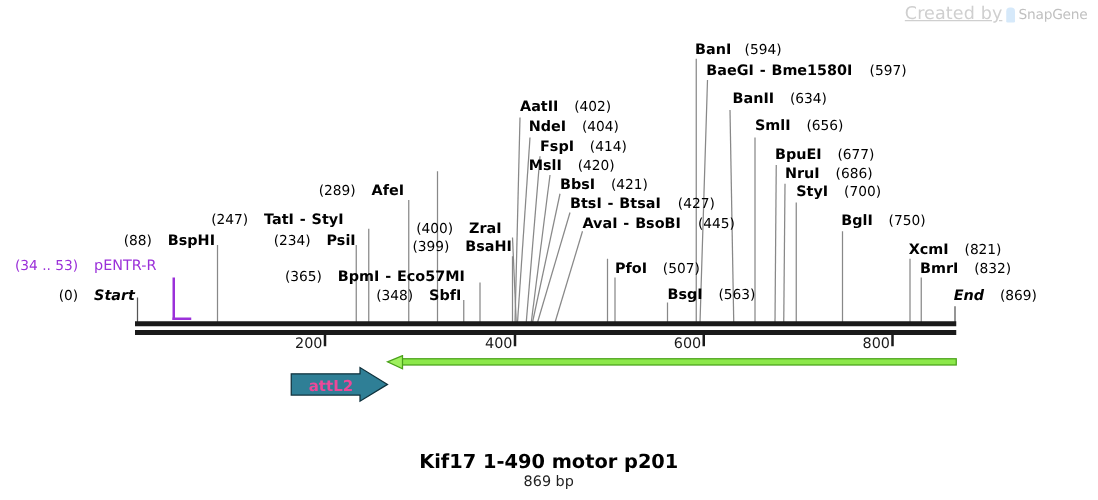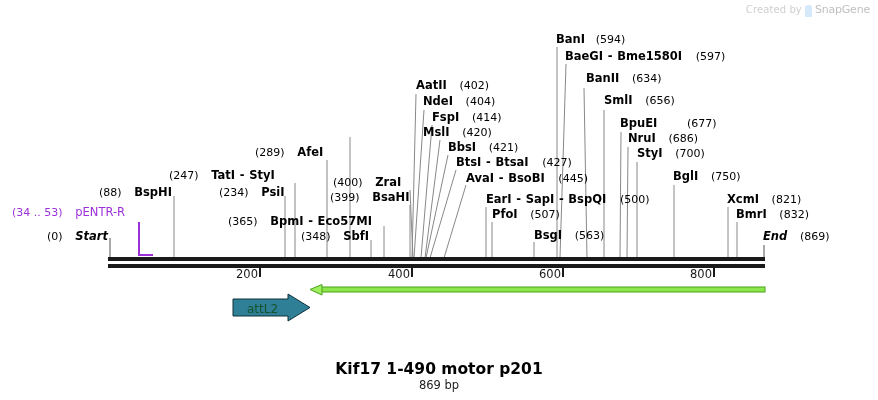--- a/index.html
+++ b/index.html
@@ -8,21 +8,21 @@
     font-family:"DejaVu Sans","Liberation Sans",sans-serif;
     -webkit-font-smoothing:antialiased;
   }
   #map{position:absolute;left:0;top:0;width:878px;height:400px;}
 
   
   .watermark{
     position:absolute;right:8px;top:3px;display:flex;align-items:center;gap:3px;
     font-size:9px;color:#c8c8c8;font-family:"DejaVu Sans","Liberation Sans",sans-serif;
   }
-  .watermark .wm-made{font-size:10px;color:#cfcfcf;letter-spacing:.1px;}
+  .watermark .wm-made{font-size:14px;color:#cfcfcf;letter-spacing:.1px;text-decoration:underline;}
   .watermark .wm-brand{font-size:11px;color:#c0c0c0;letter-spacing:-.2px;}
   .wm-logo{
     width:7px;height:12px;background:#d6e9fa;
     border-radius:3px 3px 1px 1px;display:inline-block;position:relative;top:1px;
   }
 
   
   .lbl{
     position:absolute;white-space:nowrap;font-size:11.5px;color:#000;
     font-family:"DejaVu Sans","Liberation Sans",sans-serif;line-height:12px;
@@ -31,21 +31,21 @@
   .lbl .nm{font-weight:bold;}
   .lbl .dash{font-weight:bold;padding:0 1px;}
   .lbl.term .nm{font-style:italic;font-weight:bold;}
   .lbl.feat{color:#9b30d9;}
   .lbl.feat .pos{color:#9b30d9;}
   .ticklabel{
     position:absolute;font-size:11.5px;color:#1a1a1a;
     font-family:"DejaVu Sans","Liberation Sans",sans-serif;
   }
   .att-label{
-    position:absolute;font-size:12px;color:#14532d;font-weight:400;
+    position:absolute;font-size:12px;color:#ec4899;font-weight:700;
     font-family:"DejaVu Sans","Liberation Sans",sans-serif;
     text-align:right;
   }
 
   
   .title{
     position:absolute;width:878px;text-align:center;font-weight:bold;
     font-size:15.5px;color:#000;font-family:"DejaVu Sans","Liberation Sans",sans-serif;
   }
   .subtitle{
@@ -168,21 +168,21 @@
     <span class="pos" style="margin-left:9px">(656)</span>
   </div>
 
   <div class="lbl" style="left:432px;top:111px;">
     <span class="nm">FspI</span>
     <span class="pos" style="margin-left:9px">(414)</span>
   </div>
 
   <div class="lbl" style="left:620px;top:117px;">
     <span class="nm">BpuEI</span>
-    <span class="pos" style="margin-left:26px">(677)</span>
+    <span class="pos" style="margin-left:9px">(677)</span>
   </div>
 
 
   <div class="lbl" style="left:423px;top:126px;">
     <span class="nm">MslI</span>
     <span class="pos" style="margin-left:9px">(420)</span>
   </div>
 
   <div class="lbl" style="left:628px;top:132px;">
     <span class="nm">NruI</span>
@@ -243,28 +243,20 @@
   <div class="lbl" style="left:99px;top:186px;">
     <span class="pos">(88)</span>
     <span class="nm" style="margin-left:9px">BspHI</span>
   </div>
 
   <div class="lbl" style="left:727px;top:193px;">
     <span class="nm">XcmI</span>
     <span class="pos" style="margin-left:9px">(821)</span>
   </div>
 
-  <div class="lbl" style="left:486px;top:193px;">
-    <span class="nm">EarI</span>
-    <span class="dash">-</span>
-    <span class="nm">SapI</span>
-    <span class="dash">-</span>
-    <span class="nm">BspQI</span>
-    <span class="pos" style="margin-left:10px">(500)</span>
-  </div>
 
   <div class="lbl" style="left:330px;top:191px;">
     <span class="pos">(399)</span>
     <span class="nm" style="margin-left:9px">BsaHI</span>
   </div>
 
   <div class="lbl feat" style="left:12px;top:206px;">
     <span class="pos">(34 .. 53)</span>
     <span style="margin-left:9px">pENTR-R</span>
   </div>

